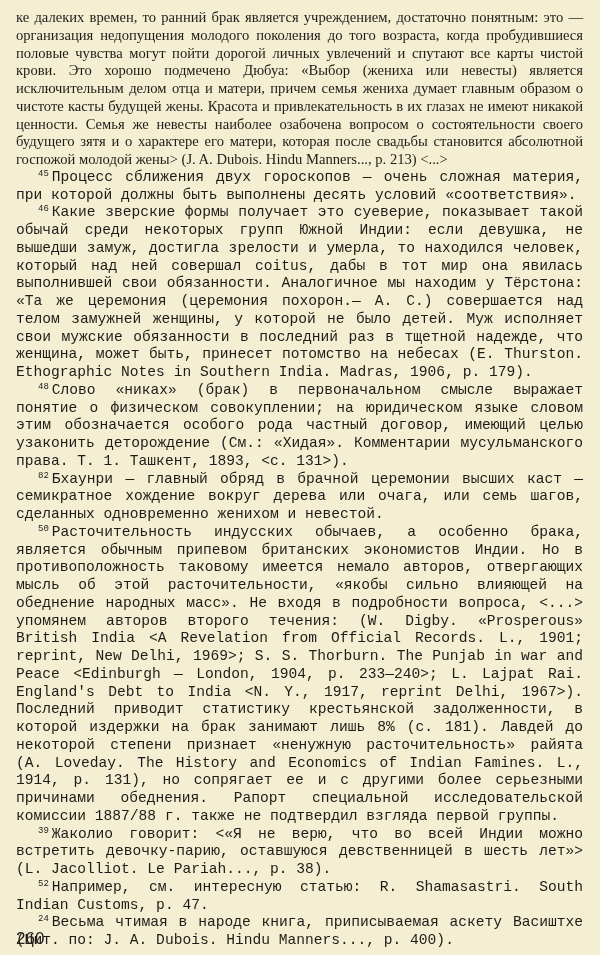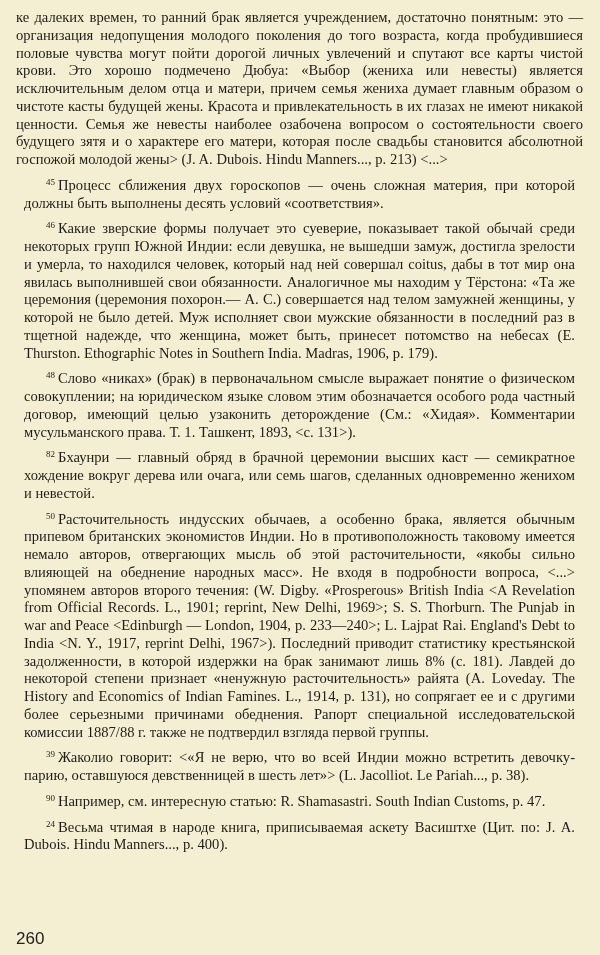--- a/index.html
+++ b/index.html
@@ -15,21 +15,21 @@
     box-sizing:border-box;
     padding:9px 17px 0 16px;
   }
   .text {
     font-size:14.6px;
     line-height:17.75px;
     text-align:justify;
     hyphens:manual;
   }
   .para { margin:0; text-indent:0; }
-  .fn { margin:8px; text-indent:22px; }
+  .fn { margin:0; text-indent:22px;font-family:Liberation Mono, monospace; }
   .fn-num {
     font-size:9px;
     vertical-align:5px;
     line-height:0;
     margin-right:3px;
   }
   .page-number {
     position:absolute;
     left:16px; top:929px;
     font-size:17px;
@@ -50,21 +50,21 @@
 
 
     <p class="fn"><span class="fn-num">48</span><span>Слово «никах» (брак) в первоначальном смысле выражает понятие о физическом совокуплении; на юридическом языке словом этим обозначается особого рода частный договор, имеющий целью узаконить деторождение (См.: «Хидая». Комментарии мусульманского права. Т. 1. Ташкент, 1893, &lt;с. 131&gt;).</span></p>
 
     <p class="fn"><span class="fn-num">82</span><span>Бхаунри — главный обряд в брачной церемонии высших каст — семикратное хождение вокруг дерева или очага, или семь шагов, сделанных одновременно женихом и невестой.</span></p>
 
     <p class="fn"><span class="fn-num">50</span><span>Расточительность индусских обычаев, а особенно брака, является обычным припевом британских экономистов Индии. Но в противоположность таковому имеется немало авторов, отвергающих мысль об этой расточительности, «якобы сильно влияющей на обеднение народных масс». Не входя в подробности вопроса, &lt;...&gt; упомянем авторов второго течения: (W. Digby. «Prosperous» British India &lt;A Revelation from Official Records. L., 1901; reprint, New Delhi, 1969&gt;; S. S. Thorburn. The Punjab in war and Peace &lt;Edinburgh — London, 1904, p. 233—240&gt;; L. Lajpat Rai. England's Debt to India &lt;N. Y., 1917, reprint Delhi, 1967&gt;). Последний приводит статистику крестьянской задолженности, в которой издержки на брак занимают лишь 8% (с. 181). Лавдей до некоторой степени признает «ненужную расточительность» райята (A. Loveday. The History and Economics of Indian Famines. L., 1914, p. 131), но сопрягает ее и с другими более серьезными причинами обеднения. Рапорт специальной исследовательской комиссии 1887/88 г. также не подтвердил взгляда первой группы.</span></p>
 
     <p class="fn"><span class="fn-num">39</span><span>Жаколио говорит: &lt;«Я не верю, что во всей Индии можно встретить девочку-парию, оставшуюся девственницей в шесть лет»&gt; (L. Jacolliot. Le Pariah..., p. 38).</span></p>
 
-    <p class="fn"><span class="fn-num">90</span><span>Например, см. интересную статью: R. Shamasastri. South Indian Customs, p. 47.</span></p>
+    <p class="fn"><span class="fn-num">52</span><span>Например, см. интересную статью: R. Shamasastri. South Indian Customs, p. 47.</span></p>
 
 
     <p class="fn"><span class="fn-num">24</span><span>Весьма чтимая в народе книга, приписываемая аскету Васиштхе (Цит. по: J. A. Dubois. Hindu Manners..., p. 400).</span></p>
 
   </div>
 
   <div class="page-number">260</div>
 </div>
 
 </body></html>

